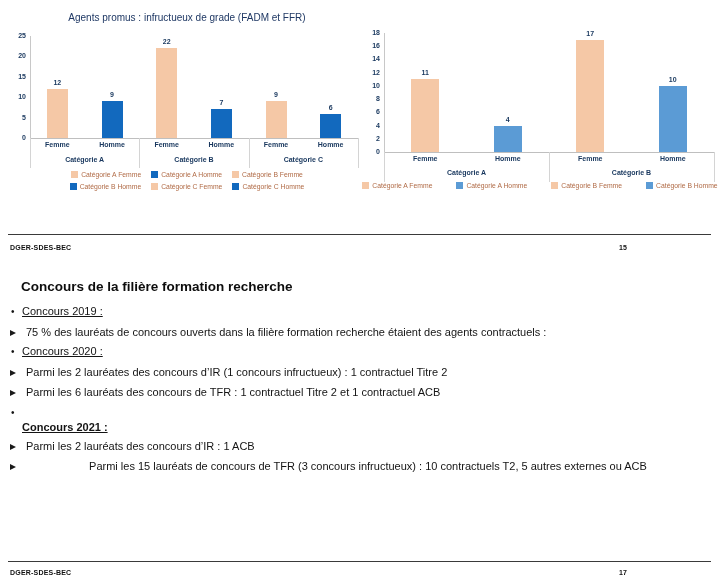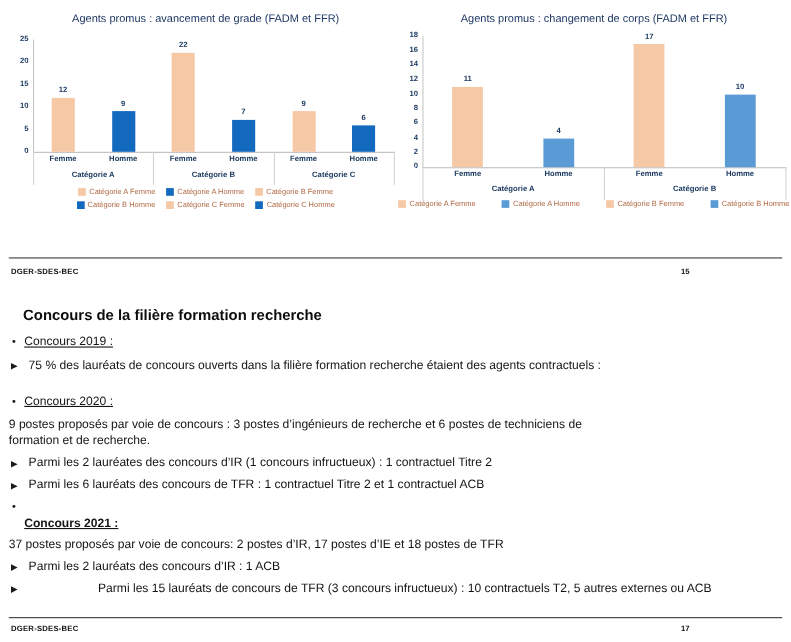--- a/index.html
+++ b/index.html
@@ -43,21 +43,21 @@
             border-bottom:3.5px solid transparent;}
   .item .txt.u{text-decoration:underline;}
   .item .txt.b{font-weight:700;margin-left:44px;}
 </style>
 </head>
 <body>
 
 <div class="slide">
 
   <section class="chart" id="chart-0">
-    <div class="chart-title">Agents promus : avancement de grade (FADM et FFR)</div>
+    <div class="chart-title">Agents promus : infructueux de grade (FADM et FFR)</div>
   <div class="plot" style="left: 16px; top: 30px; width: 328px; height: 102px;"></div>
       <div class="ytick-label" style="left: 0px; width: 12px; top: 128px;">0</div>
       <div class="ytick-label" style="left: 0px; width: 12px; top: 107.6px;">5</div>
       <div class="ytick-label" style="left: 0px; width: 12px; top: 87.2px;">10</div>
       <div class="ytick-label" style="left: 0px; width: 12px; top: 66.8px;">15</div>
       <div class="ytick-label" style="left: 0px; width: 12px; top: 46.4px;">20</div>
       <div class="ytick-label" style="left: 0px; width: 12px; top: 26px;">25</div>
       <div class="bar" style="left: 32.8333px; top: 83.04px; width: 21px; height: 48.96px; background: rgb(245, 200, 166);"></div>
       <div class="bar-label" style="left: 28.3333px; width: 30px; top: 73.04px;">12</div>
       <div class="sex-label" style="left: 23.3333px; width: 40px; top: 135px;">Femme</div>
@@ -107,21 +107,20 @@
           <span>Catégorie C Femme</span>
         </div>
         <div class="legend-item">
           <div class="swatch" style="background: rgb(18, 105, 190);"></div>
           <span>Catégorie C Homme</span>
         </div>
       </div>
     </section>
 
   <section class="chart" id="chart-1">
-    <div class="chart-title">Agents promus : changement de corps (FADM et FFR)</div>
   <div class="plot" style="left: 22px; top: 27px; width: 330px; height: 119px;"></div>
       <div class="ytick-label" style="left: 0px; width: 18px; top: 142px;">0</div>
       <div class="ytick-label" style="left: 0px; width: 18px; top: 128.778px;">2</div>
       <div class="ytick-label" style="left: 0px; width: 18px; top: 115.556px;">4</div>
       <div class="ytick-label" style="left: 0px; width: 18px; top: 102.333px;">6</div>
       <div class="ytick-label" style="left: 0px; width: 18px; top: 89.1111px;">8</div>
       <div class="ytick-label" style="left: 0px; width: 18px; top: 75.8889px;">10</div>
       <div class="ytick-label" style="left: 0px; width: 18px; top: 62.6667px;">12</div>
       <div class="ytick-label" style="left: 0px; width: 18px; top: 49.4444px;">14</div>
       <div class="ytick-label" style="left: 0px; width: 18px; top: 36.2222px;">16</div>
@@ -164,27 +163,25 @@
     </section>
 
   <div class="rule" id="rule-1"></div>
   <div class="footer-left" id="footer-left-1">DGER-SDES-BEC</div>
   <div class="page-num" id="page-num-1">15</div>
 
   <h1 class="heading">Concours de la filière formation recherche</h1>
 
   <div id="content">
       <div class="item m-bullet" style="margin-bottom: 6px;"><span class="mk-bullet">•</span><span class="txt u"><div>Concours 2019 :</div></span></div>
-      <div class="item m-arrow" style="margin-bottom: 18px;"><span class="mk-arrow"></span><span class="txt"><div>75 % des lauréats de concours ouverts dans la filière formation recherche étaient des agents contractuels :</div></span></div>
+      <div class="item m-arrow" style="margin-bottom: 4px;"><span class="mk-arrow"></span><span class="txt"><div>75 % des lauréats de concours ouverts dans la filière formation recherche étaient des agents contractuels :</div></span></div>
       <div class="item m-bullet" style="margin-bottom: 6px;"><span class="mk-bullet">•</span><span class="txt u"><div>Concours 2020 :</div></span></div>
-      <div class="item m-none" style="margin-bottom: 5px;"><span class="txt"><div>9 postes proposés par voie de concours : 3 postes d’ingénieurs de recherche et 6 postes de techniciens de</div><div>formation et de recherche.</div></span></div>
       <div class="item m-arrow" style="margin-bottom: 5px;"><span class="mk-arrow"></span><span class="txt"><div>Parmi les 2 lauréates des concours d’IR (1 concours infructueux) : 1 contractuel Titre 2</div></span></div>
       <div class="item m-arrow" style="margin-bottom: 5px;"><span class="mk-arrow"></span><span class="txt"><div>Parmi les 6 lauréats des concours de TFR : 1 contractuel Titre 2 et 1 contractuel ACB</div></span></div>
       <div class="item m-bullet" style="margin-bottom: 4px;"><span class="mk-bullet">•</span><span class="txt u b"><div>Concours 2021 :</div></span></div>
-      <div class="item m-none" style="margin-bottom: 5px;"><span class="txt"><div>37 postes proposés par voie de concours: 2 postes d’IR, 17 postes d’IE et 18 postes de TFR</div></span></div>
       <div class="item m-arrow" style="margin-bottom: 5px;"><span class="mk-arrow"></span><span class="txt"><div>Parmi les 2 lauréats des concours d’IR : 1 ACB</div></span></div>
       <div class="item m-arrow" style="margin-bottom: 0px; text-align: center;"><span class="mk-arrow"></span><span class="txt"><div>Parmi les 15 lauréats de concours de TFR (3 concours infructueux) :  10 contractuels T2, 5 autres externes ou ACB</div></span></div>
     </div>
 
   <div class="rule" id="rule-2"></div>
   <div class="footer-left" id="footer-left-2">DGER-SDES-BEC</div>
   <div class="page-num" id="page-num-2">17</div>
 
 </div>
 

